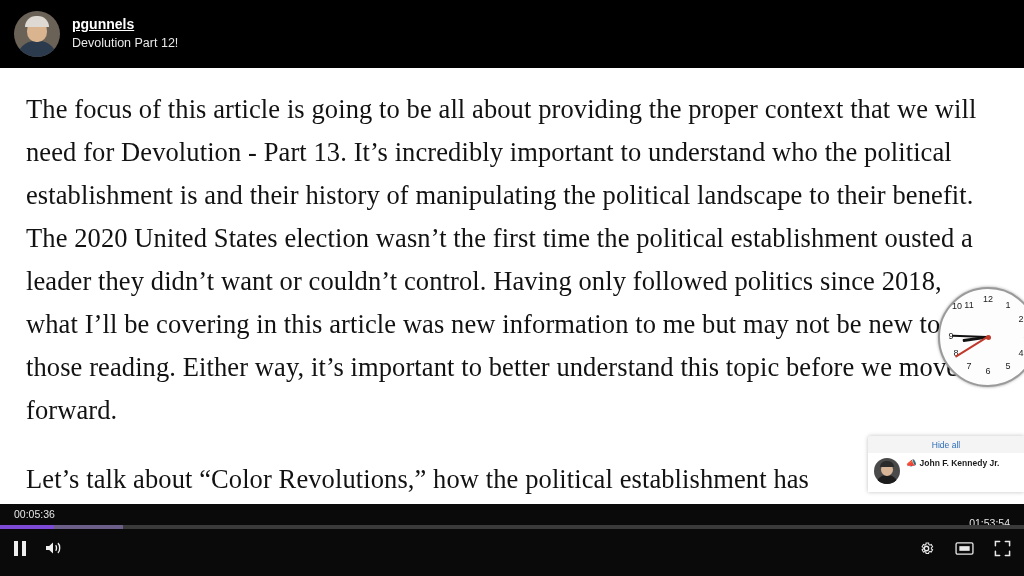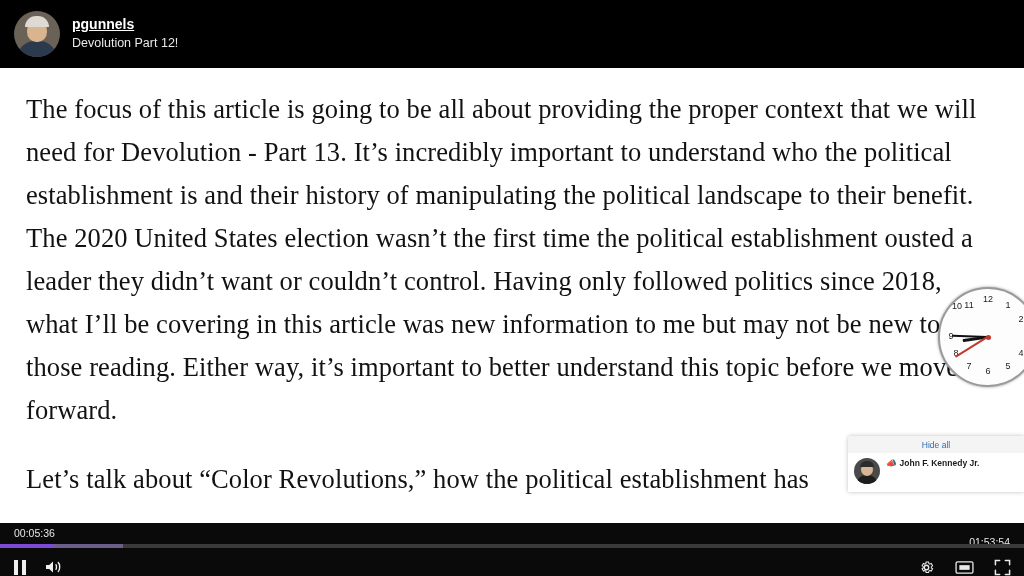--- a/index.html
+++ b/index.html
@@ -154,21 +154,21 @@
     margin: -2.5px 0 0 -2.5px;
     border-radius: 50%;
     background: #c0392b;
   }
 
   
   .chatbox {
     position: absolute;
     right: 0;
     top: 436px;
-    width: 176px;
+    width: 156px;
     background: #f4f4f4;
     border-top-left-radius: 3px;
     box-shadow: 0 0 4px rgba(0,0,0,0.25);
     z-index: 22;
     overflow: hidden;
   }
   .chat-hide {
     text-align: center;
     font-size: 8.5px;
     color: #2b6cb8;
@@ -215,21 +215,21 @@
     line-height: 11px;
     margin-top: 2px;
   }
 
   
   .controls {
     position: absolute;
     left: 0;
     bottom: 0;
     width: 1024px;
-    height: 53px;
+    height: 72px;
     background: #0a0a0a;
     z-index: 40;
   }
   .time-left {
     position: absolute;
     left: 14px;
     top: 4px;
     color: #e6e6e6;
     font-size: 10.5px;
   }

